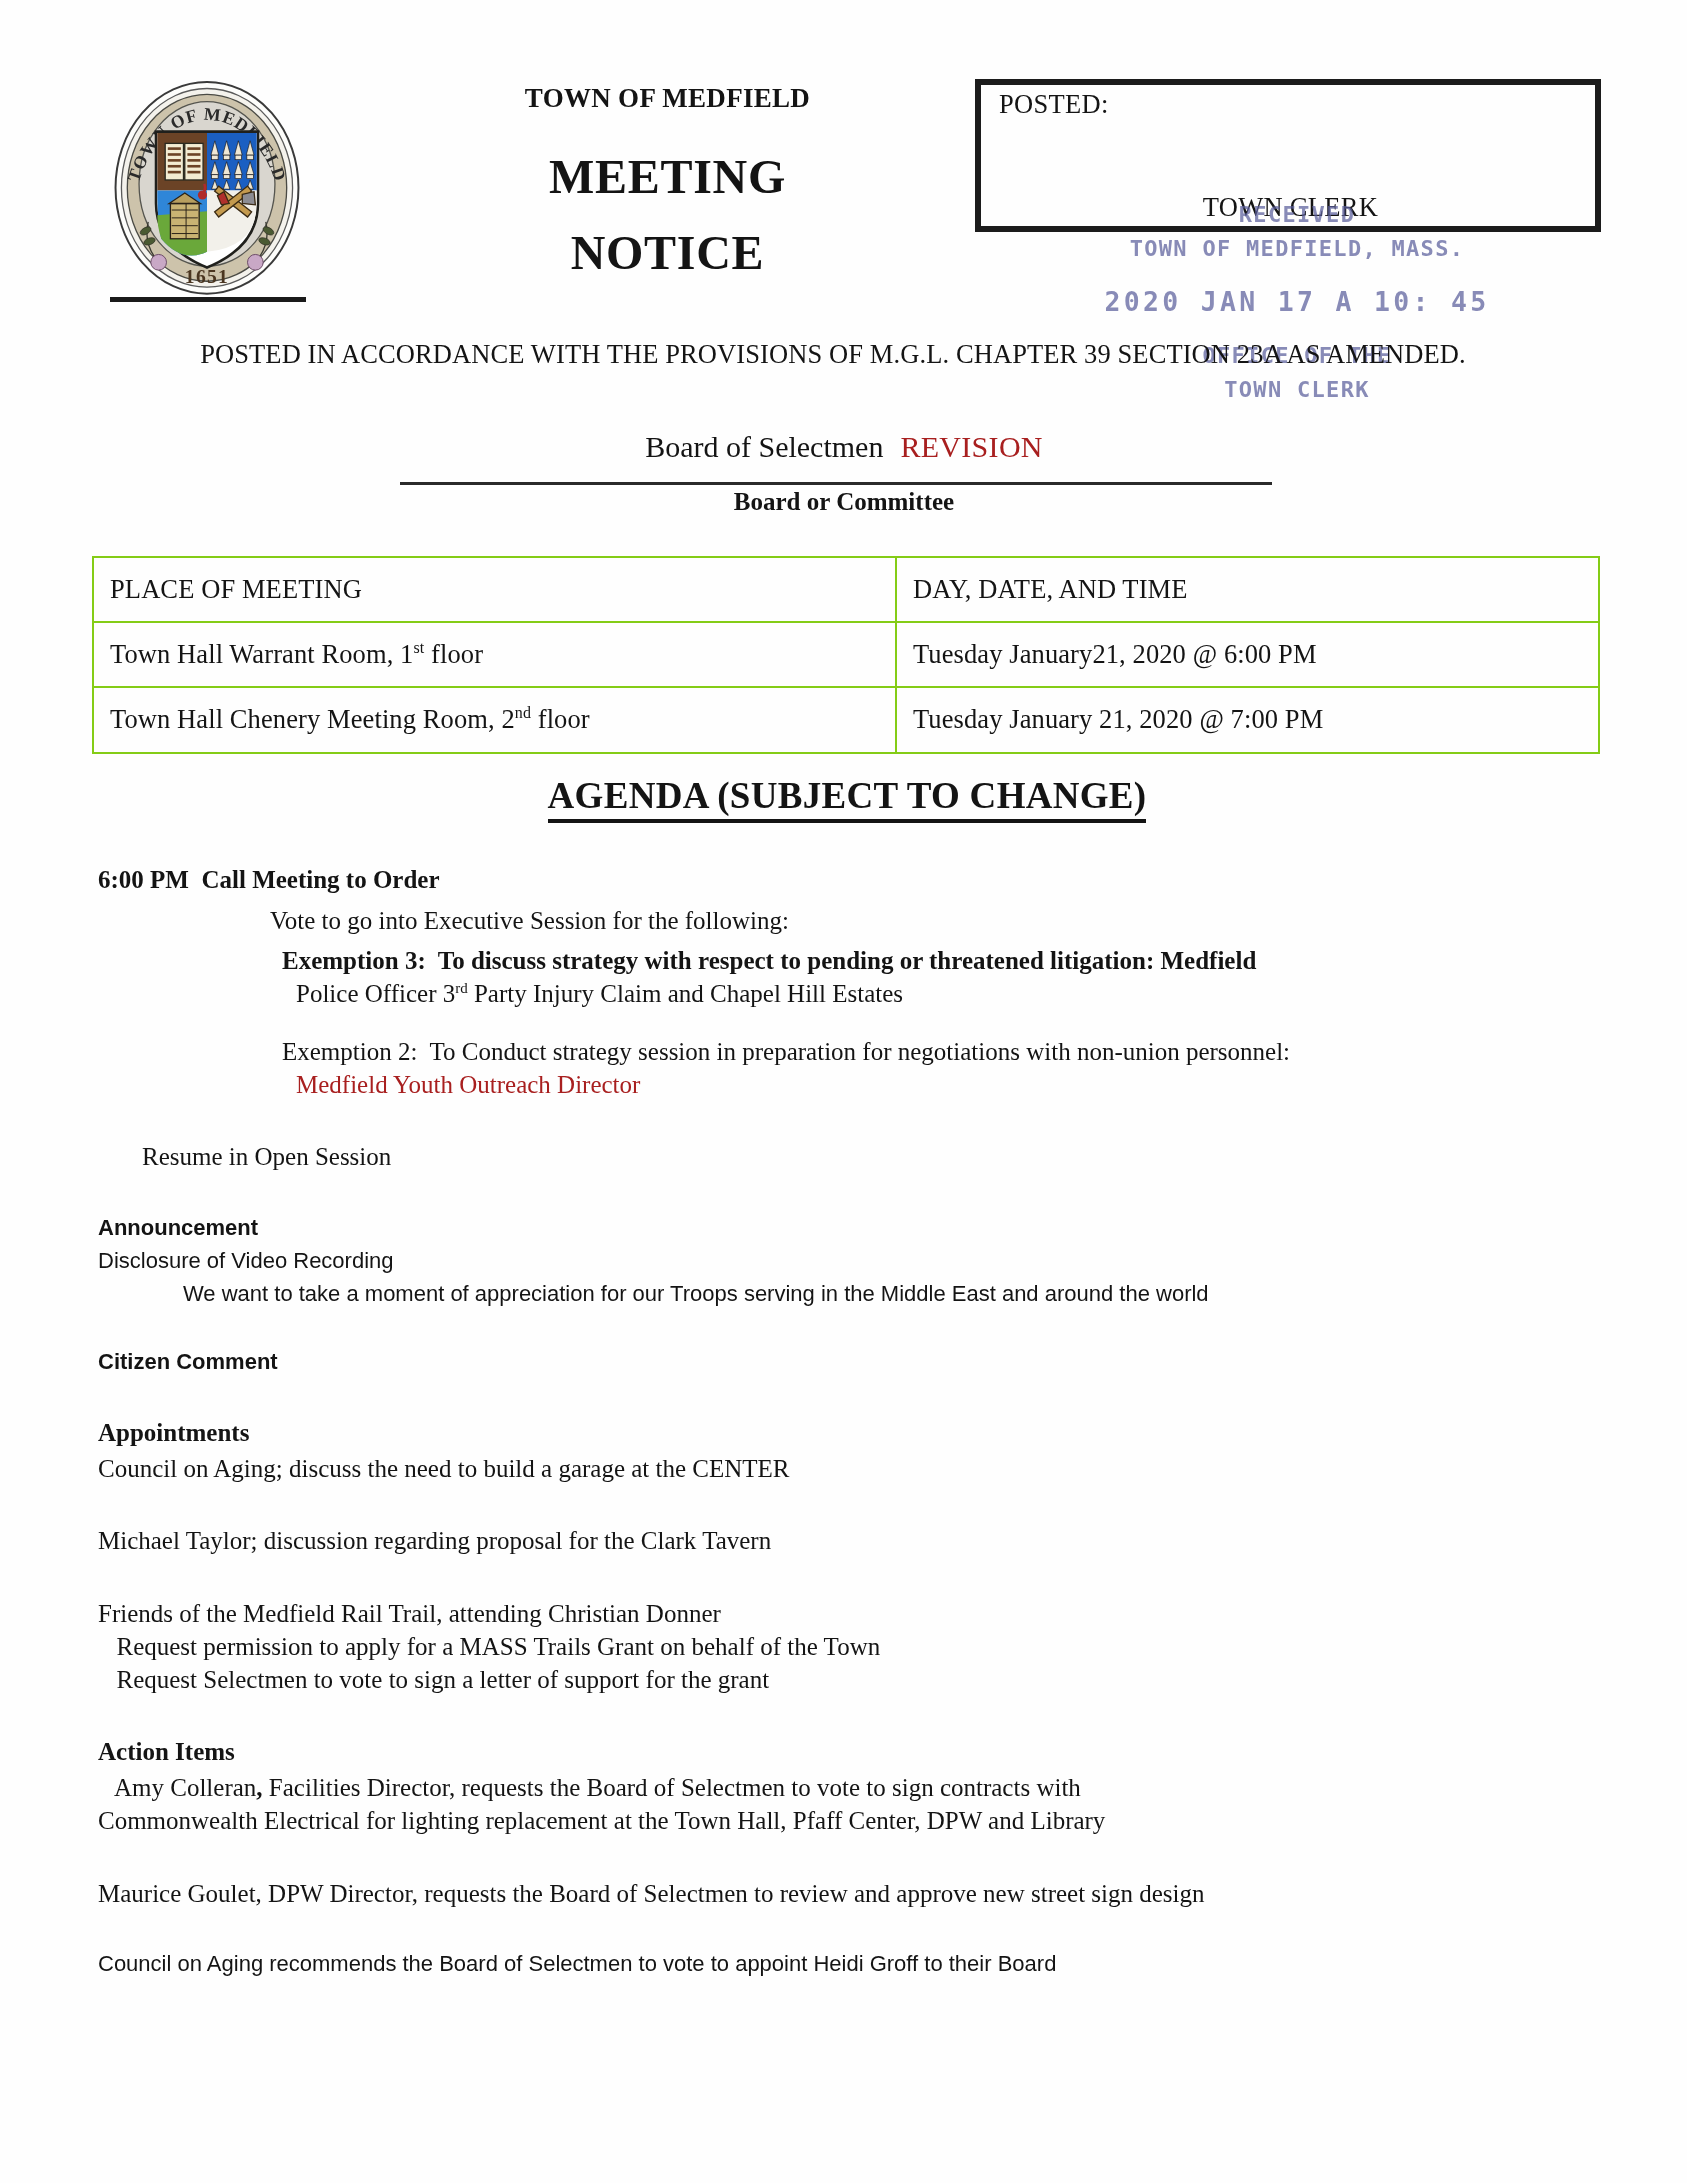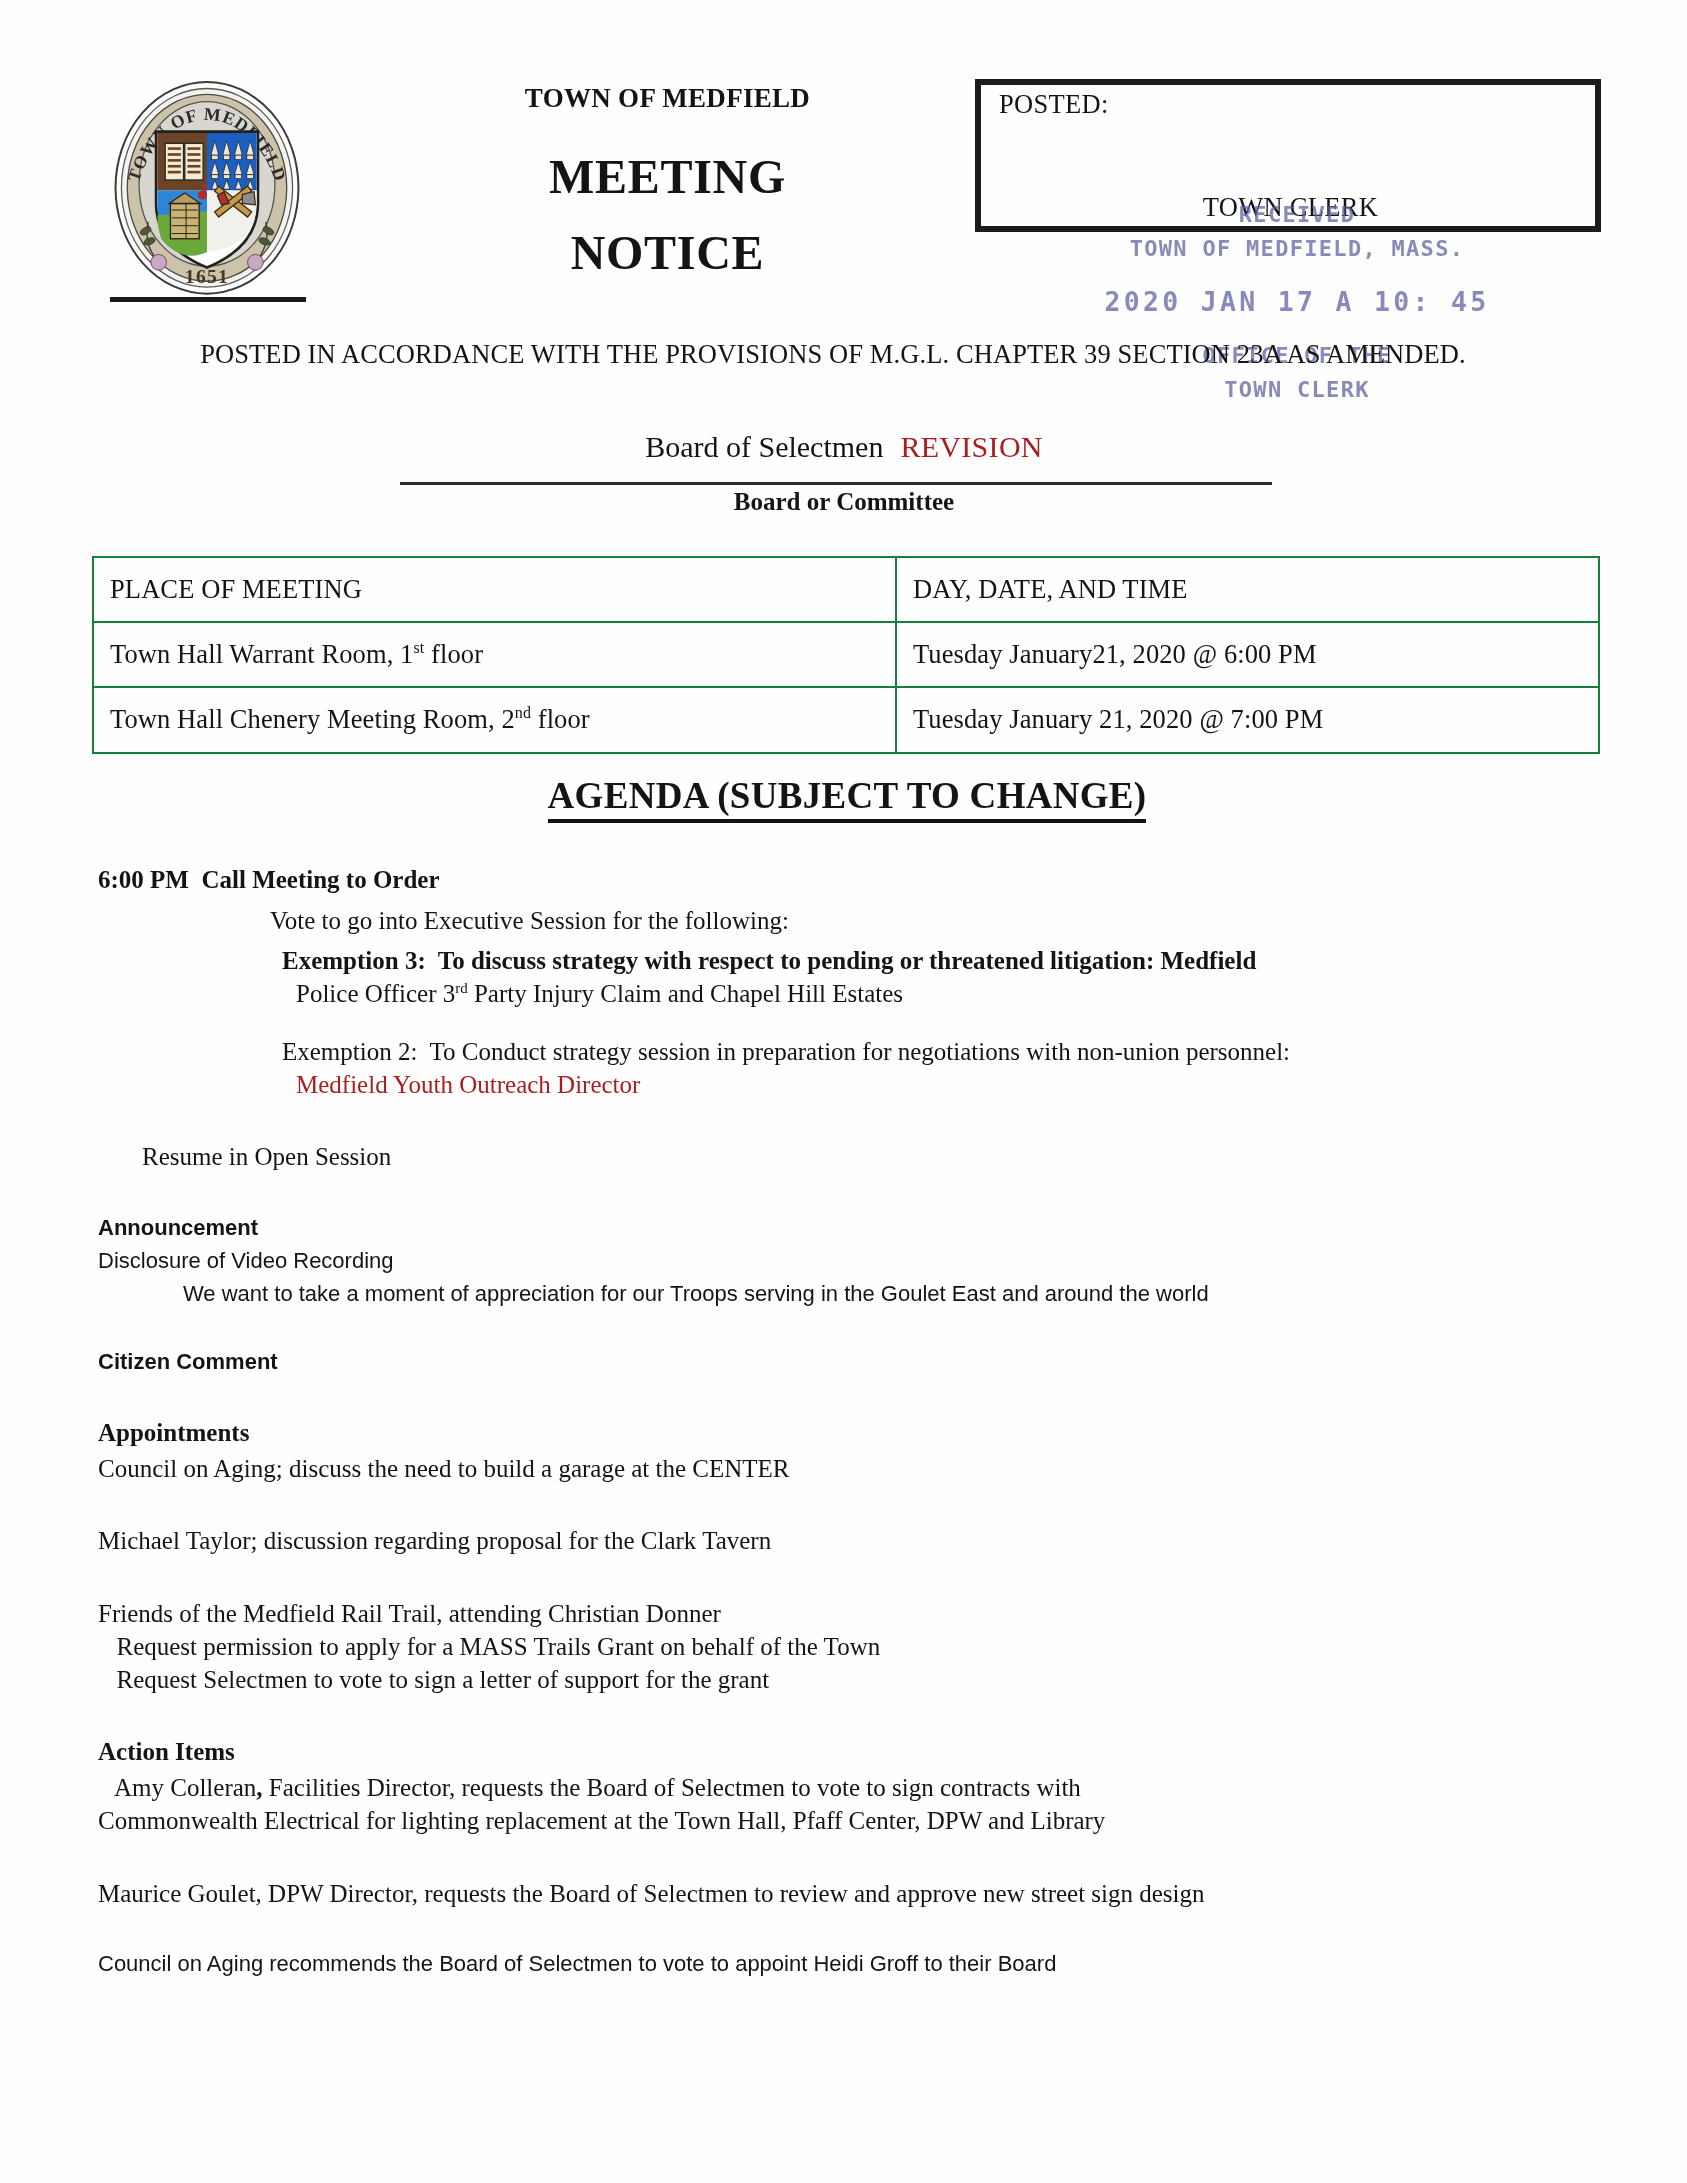--- a/index.html
+++ b/index.html
@@ -177,21 +177,21 @@
   
   .mtable {
     position: absolute;
     left: 92px;
     top: 556px;
     width: 1508px;
     border-collapse: collapse;
     table-layout: fixed;
   }
   .mtable td {
-    border: 2px solid #15803d;
+    border: 2px solid #84cc16;
     height: 58px;
     padding: 2.6px 16px;
     font-size: 26.5px;
     vertical-align: middle;
     letter-spacing: 0.1px;
   }
   .mtable td.c1 { width: 769px; }
   .mtable sup { font-size: 16px; vertical-align: super; }
 
   
@@ -407,21 +407,21 @@
 
     <div class="line" style="margin-left:44px;">Resume in Open Session</div>
 
     <div class="blank"></div>
     <div class="blank-sm"></div>
 
     <div class="line sansline sans b" style="margin-left:0px;">Announcement</div>
 
     <div class="line sansline sans" style="margin-left:0px; margin-top:4px;">Disclosure of Video Recording</div>
 
-    <div class="line sansline sans" style="margin-left:85px; margin-top:4px;">We want to take a moment of appreciation for our Troops serving in the Goulet East and around the world</div>
+    <div class="line sansline sans" style="margin-left:85px; margin-top:4px;">We want to take a moment of appreciation for our Troops serving in the Middle East and around the world</div>
 
     <div class="blank"></div>
     <div class="blank-sm"></div>
 
     <div class="line sansline sans b" style="margin-left:0px;">Citizen Comment</div>
 
     <div class="blank"></div>
     <div class="blank-sm"></div>
 
     <div class="line b" style="margin-left:0px;">Appointments</div>

